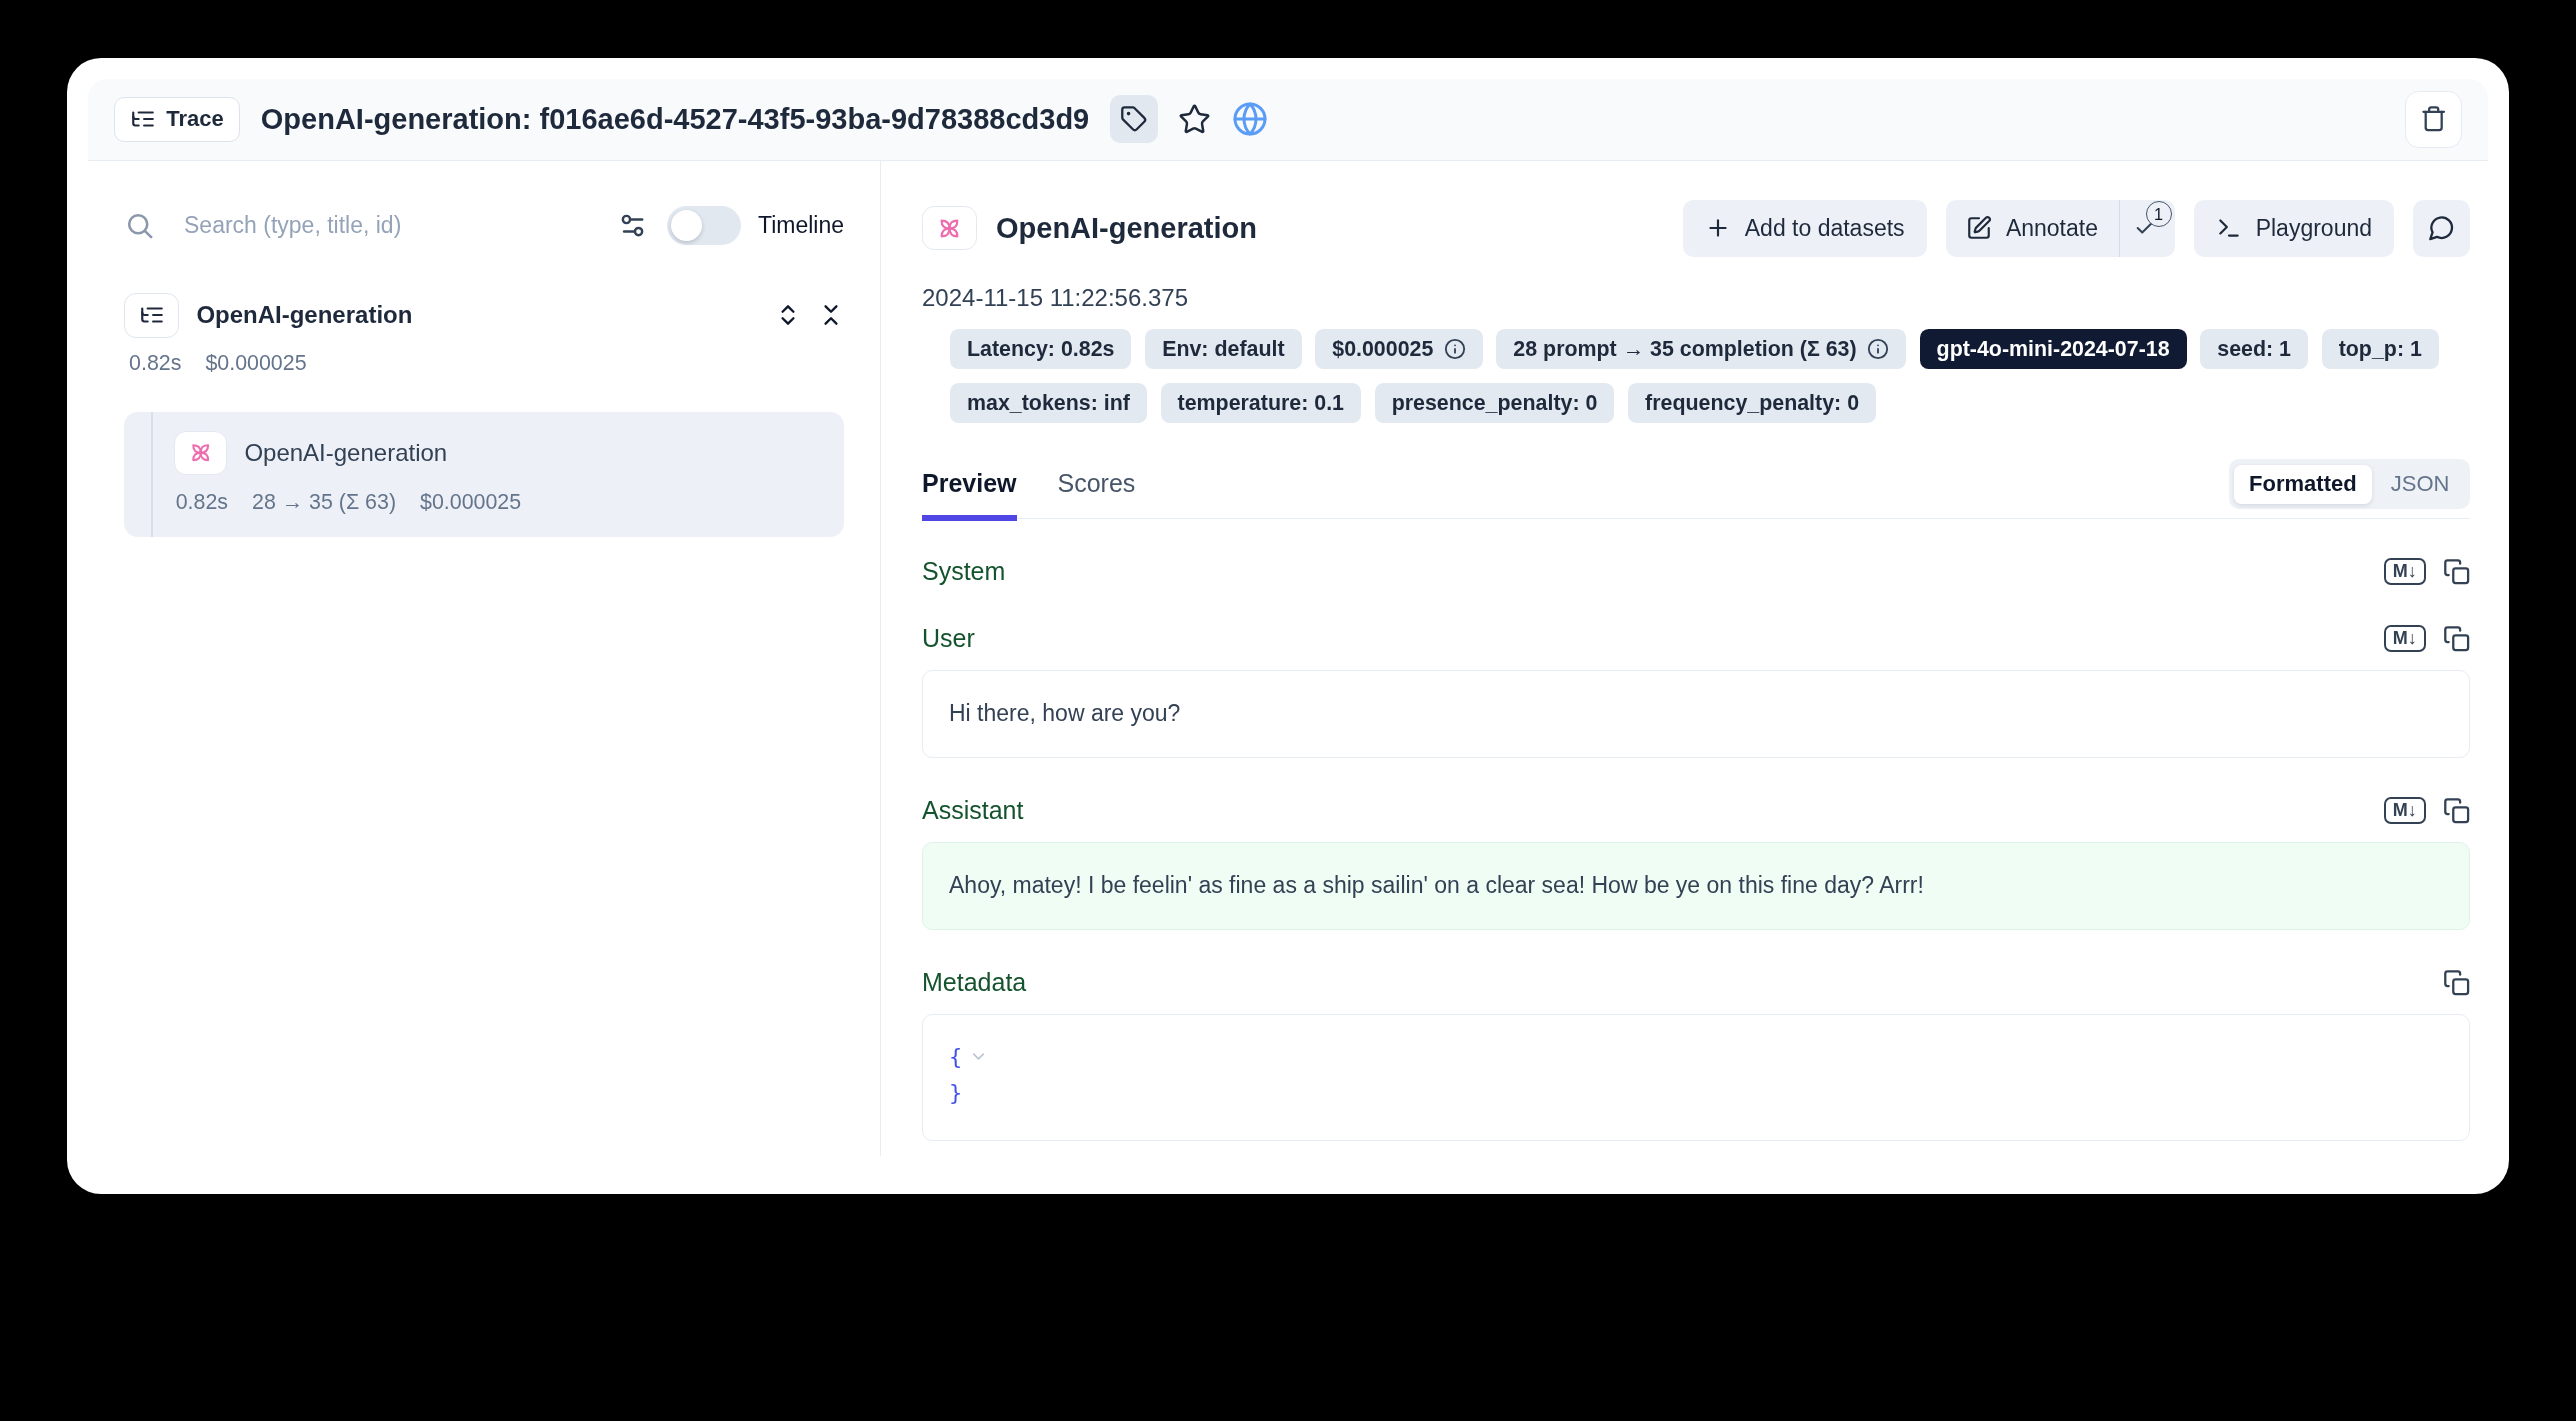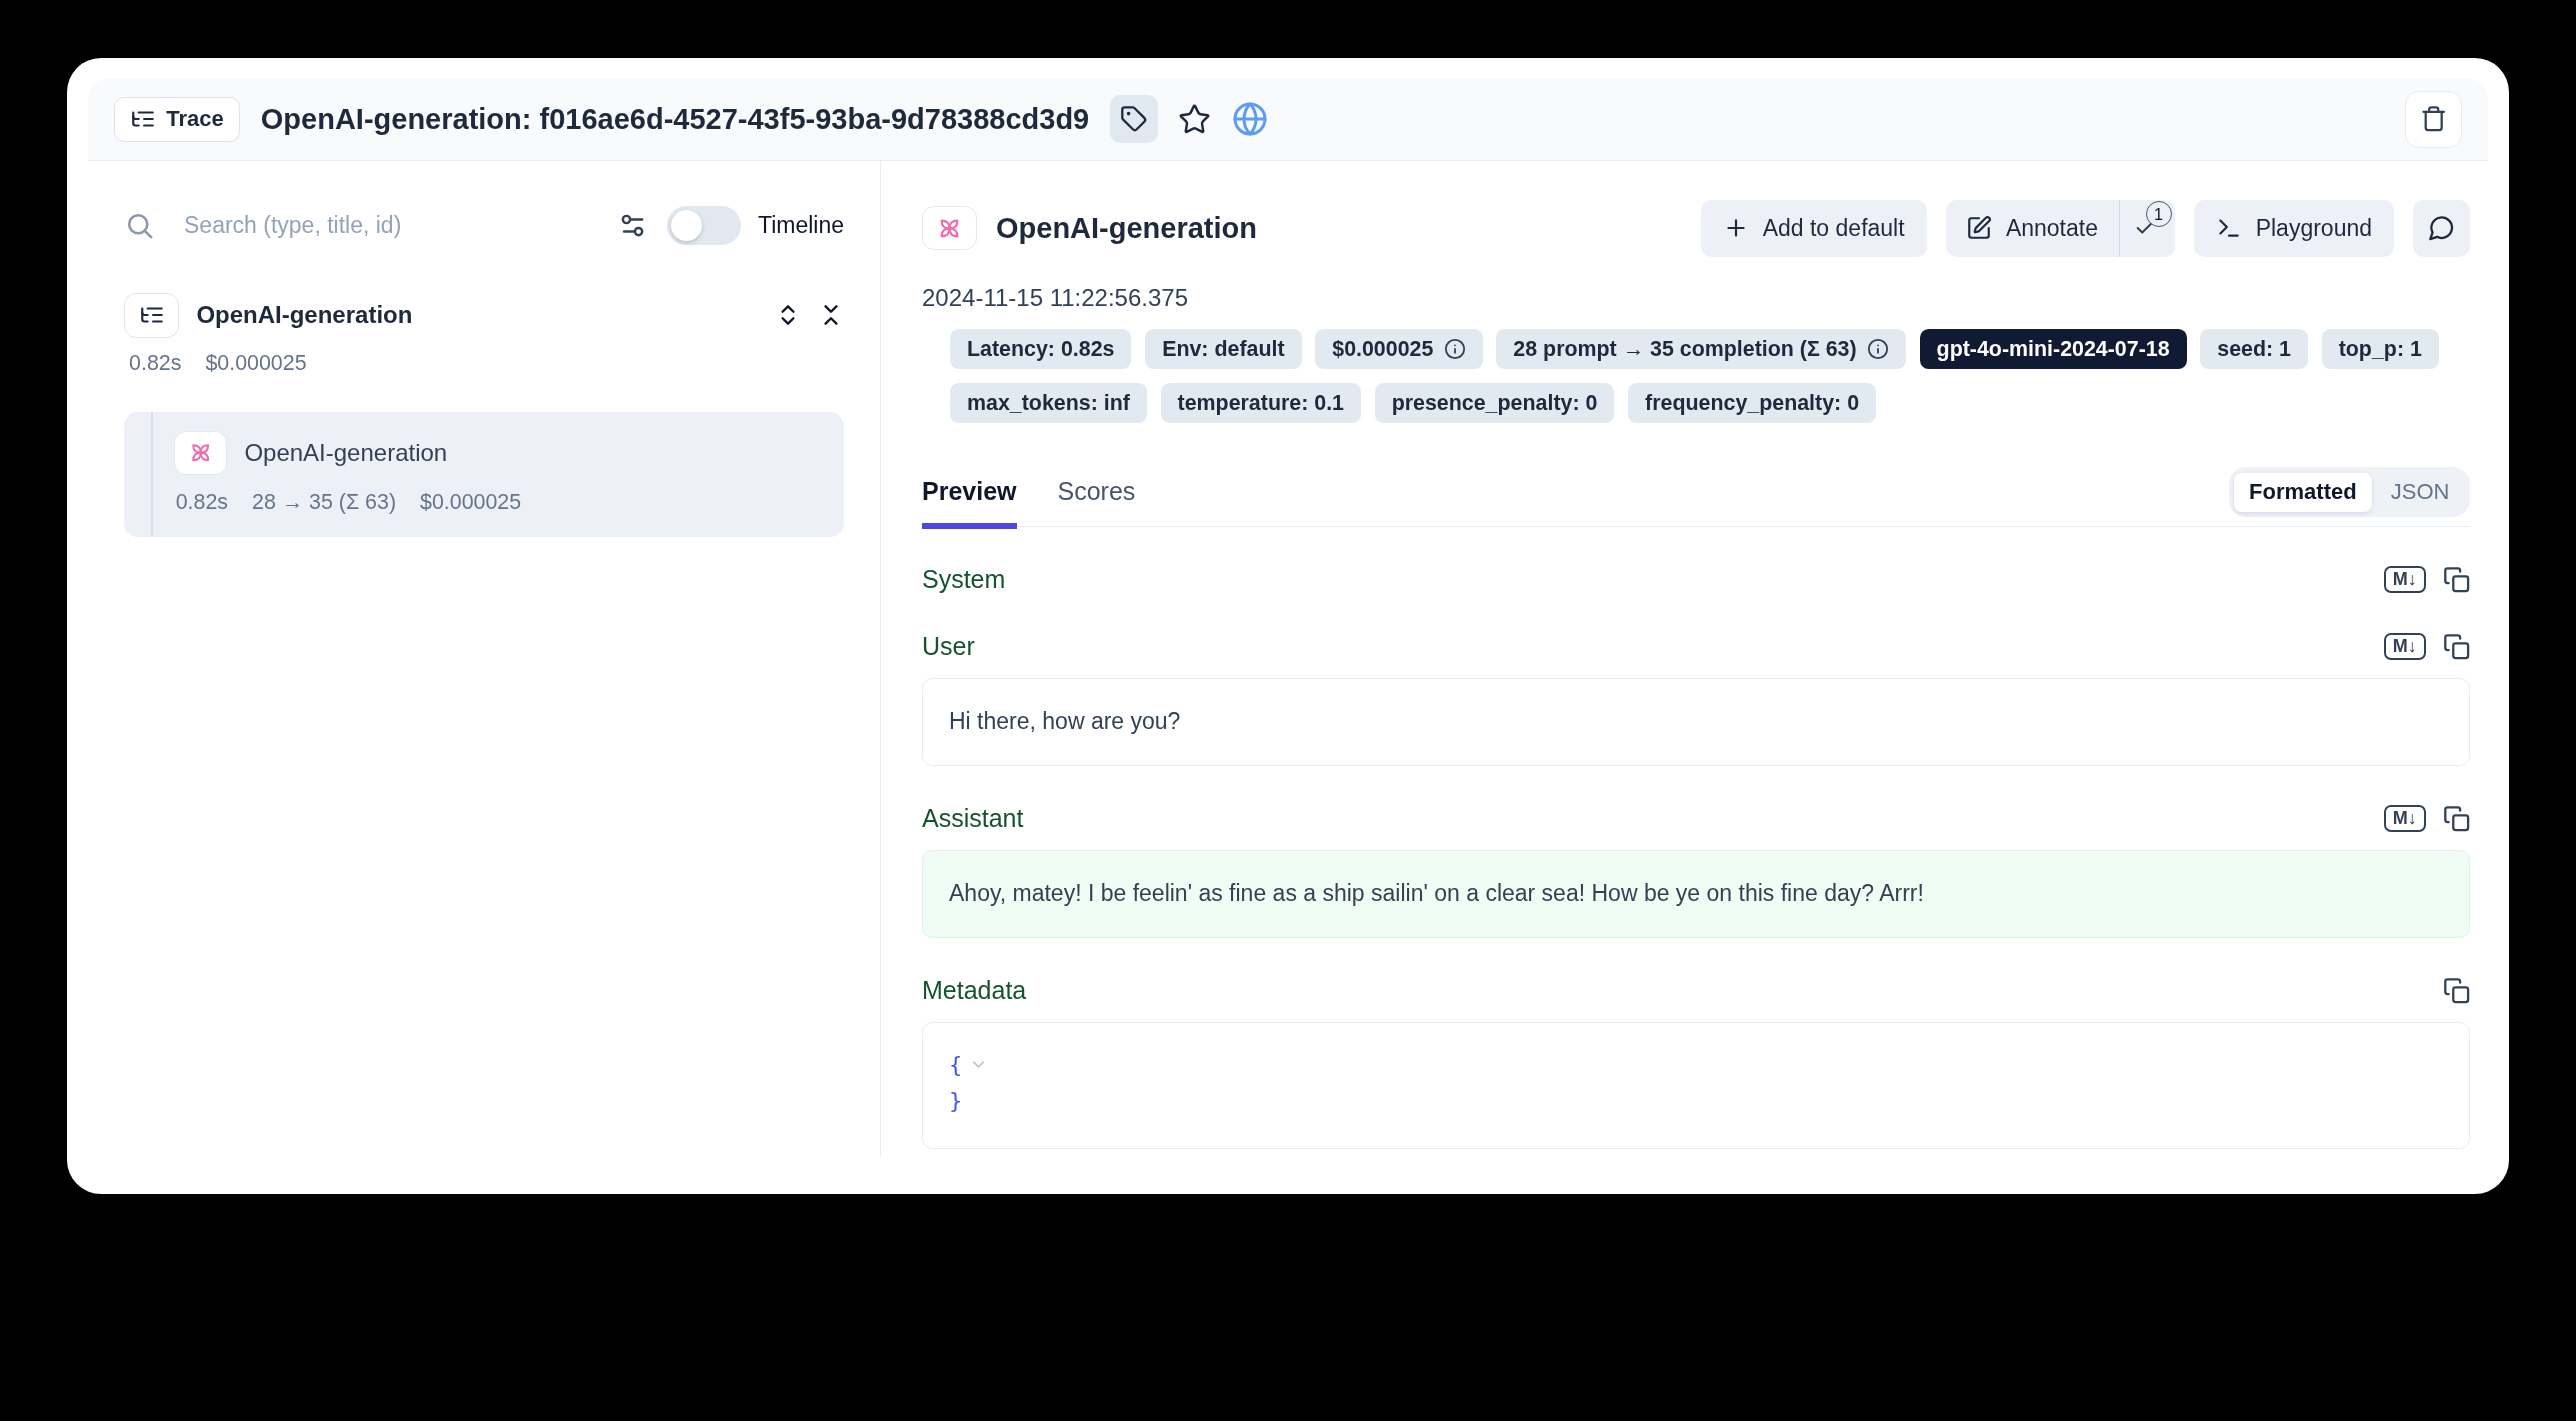--- a/index.html
+++ b/index.html
@@ -141,21 +141,21 @@
   
   .tabs-row { margin-top:36px; display:flex; align-items:flex-end; border-bottom:1.7px solid #e8edf3; }
   .tab {
     font-size:25px; color:#475569; padding-bottom:17px; margin-right:41px;
     border-bottom:6px solid transparent; margin-bottom:-3.4px;
   }
   .tab.active { color:#0f172a; font-weight:600; border-bottom-color:#5046e5; }
   .tabs-spacer { flex:1; }
   .seg {
     display:flex; align-items:flex-start; gap:3.4px;
-    background:#eef2f7; border-radius:17px; padding:5.1px; margin-bottom:8.6px;margin-top:8px;
+    background:#eef2f7; border-radius:10px; padding:5.1px; margin-bottom:8.6px;
   }
   .seg-item { font-size:22px; color:#64748b; padding:6.9px 15.4px; border-radius:7.7px; }
   .seg-item.active { background:#fff; color:#0f172a; font-weight:600; box-shadow:0 1.7px 4.3px rgba(15,23,42,.10); }
 
   
   .section { margin-top:38px; }
   .section-head { display:flex; align-items:center; margin-bottom:17px; }
   .section-title { font-size:25px; color:#14532d; }
   .sh-spacer { flex:1; }
   .md-badge {
@@ -313,21 +313,21 @@
             </svg>
         </span>
         <span class="main-title">OpenAI-generation</span>
         <span class="mh-spacer"></span>
 
         <span class="btn">
           <svg width="26" height="26" viewBox="0 0 24 24" fill="none" stroke="currentColor" stroke-width="2" stroke-linecap="round">
               <path d="M5 12h14"></path>
               <path d="M12 5v14"></path>
             </svg>
-          <span>Add to default</span>
+          <span>Add to datasets</span>
         </span>
 
         <span class="annotate-group">
           <span class="annotate-main">
             <svg width="26" height="26" viewBox="0 0 24 24" fill="none" stroke="currentColor" stroke-width="2" stroke-linecap="round" stroke-linejoin="round">
                 <path d="M12 3H5a2 2 0 0 0-2 2v14a2 2 0 0 0 2 2h14a2 2 0 0 0 2-2v-7"></path>
                 <path d="M18.375 2.625a1 1 0 0 1 3 3l-9.013 9.014a2 2 0 0 1-.853.505l-2.873.84a.5.5 0 0 1-.62-.62l.84-2.873a2 2 0 0 1 .506-.852z"></path>
               </svg>
             <span>Annotate</span>
           </span>

